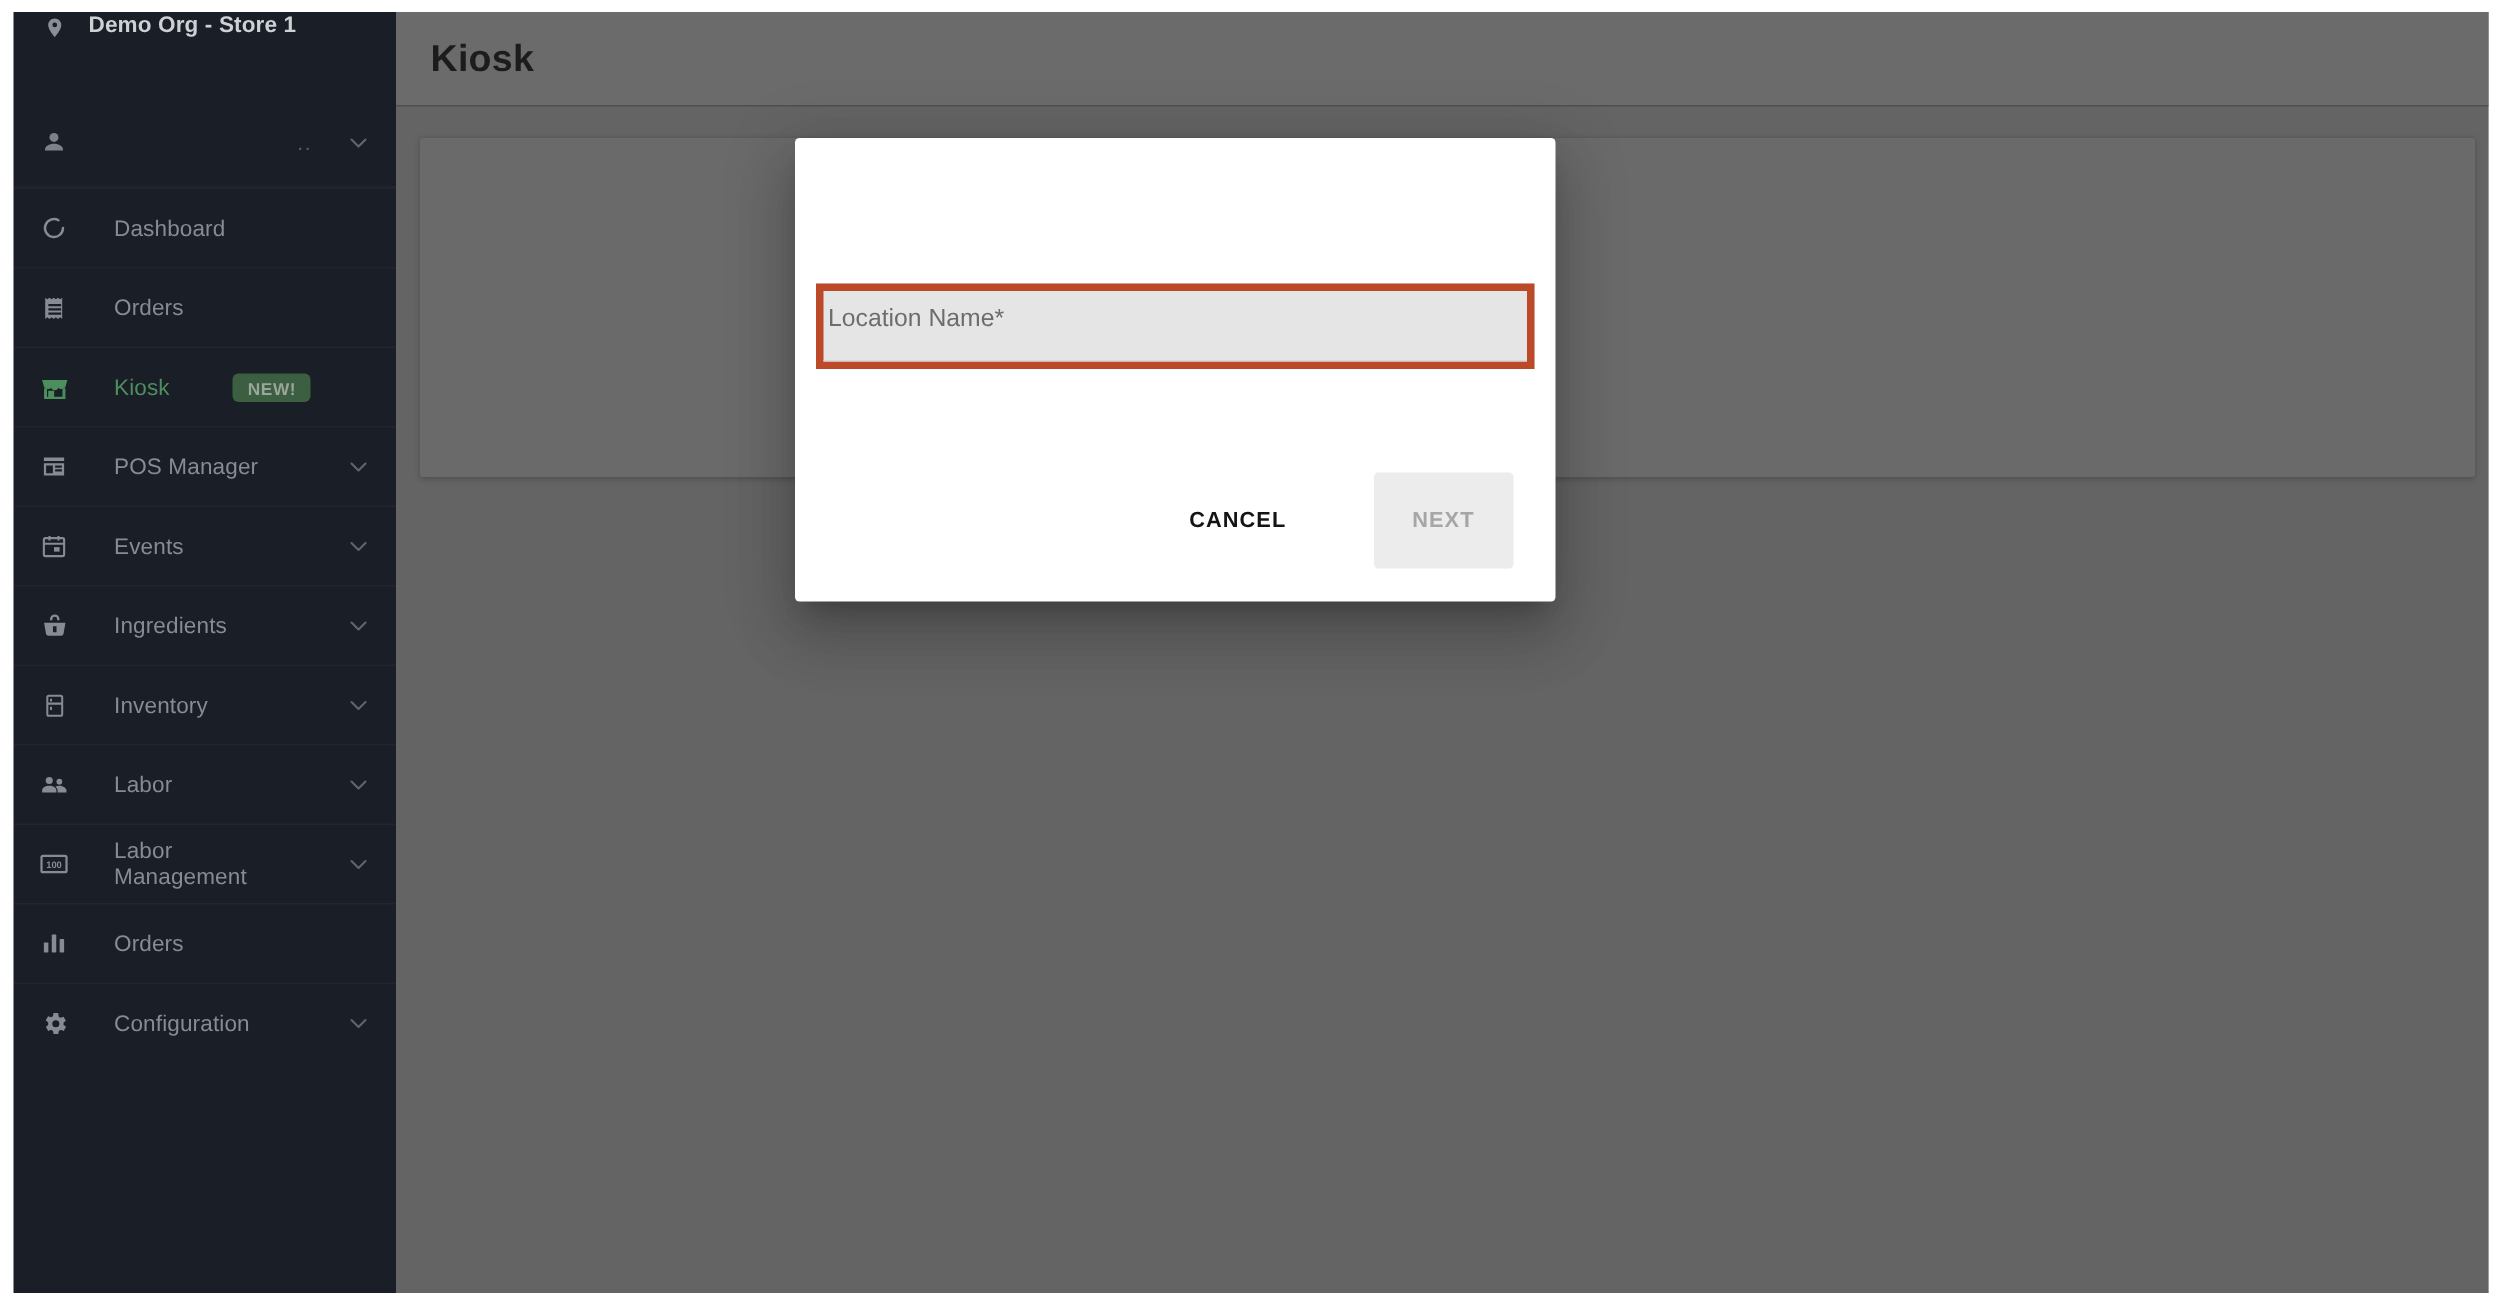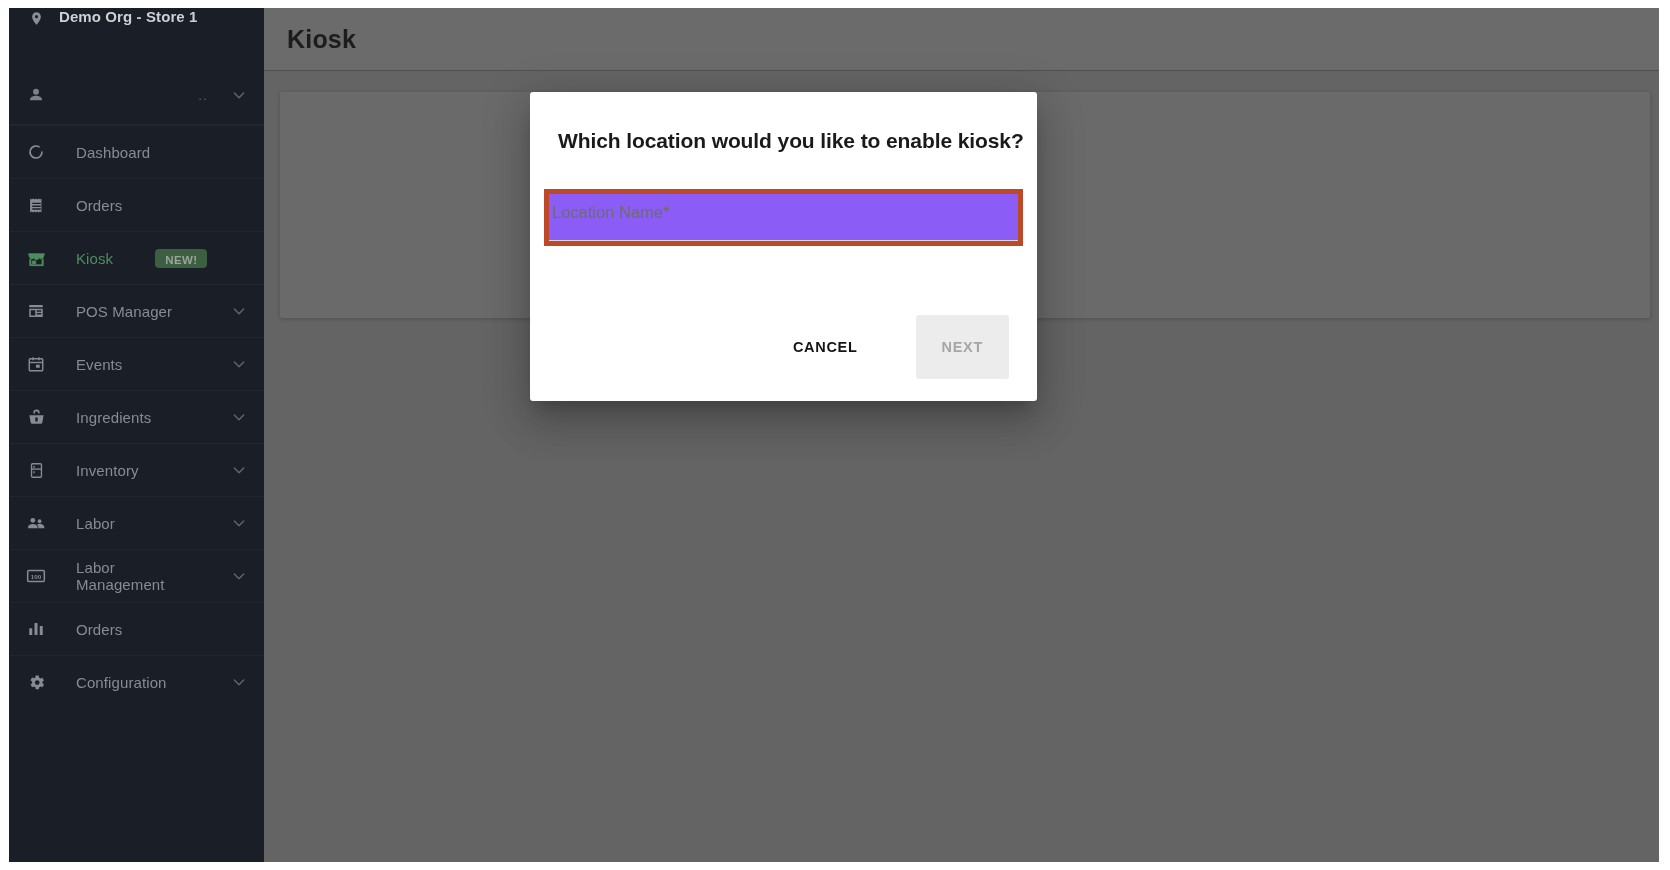--- a/index.html
+++ b/index.html
@@ -188,21 +188,21 @@
     letter-spacing: -.1px;
   }
 
   #field-highlight {
     position: absolute;
     left: 14px;
     top: 97px;
     width: 479px;
     height: 57px;
     border: 5px solid #bc4a29;
-    background: #8b5cf6;
+    background: #e5e5e5;
   }
   #location-input {
     position: absolute;
     left: 0; top: 0;
     width: 100%;
     height: 100%;
     border: none;
     border-bottom: 1px solid #d8d8d8;
     outline: none;
     background: transparent;
@@ -436,21 +436,20 @@
     <div id="content-wrap">
       <section id="content-card">
         <div id="content-inner">k!</div>
       </section>
     </div>
 
   </main>
 
   <div id="modal" role="dialog">
 
-    <div id="modal-title">Which location would you like to enable kiosk?</div>
 
     <div id="field-highlight">
       <input id="location-input" type="text" placeholder="Location Name*" style="">
     </div>
 
     <div id="modal-actions">
       <button class="mbtn" id="cancel-button">CANCEL</button>
       <button class="mbtn" id="next-button">NEXT</button>
     </div>
 

